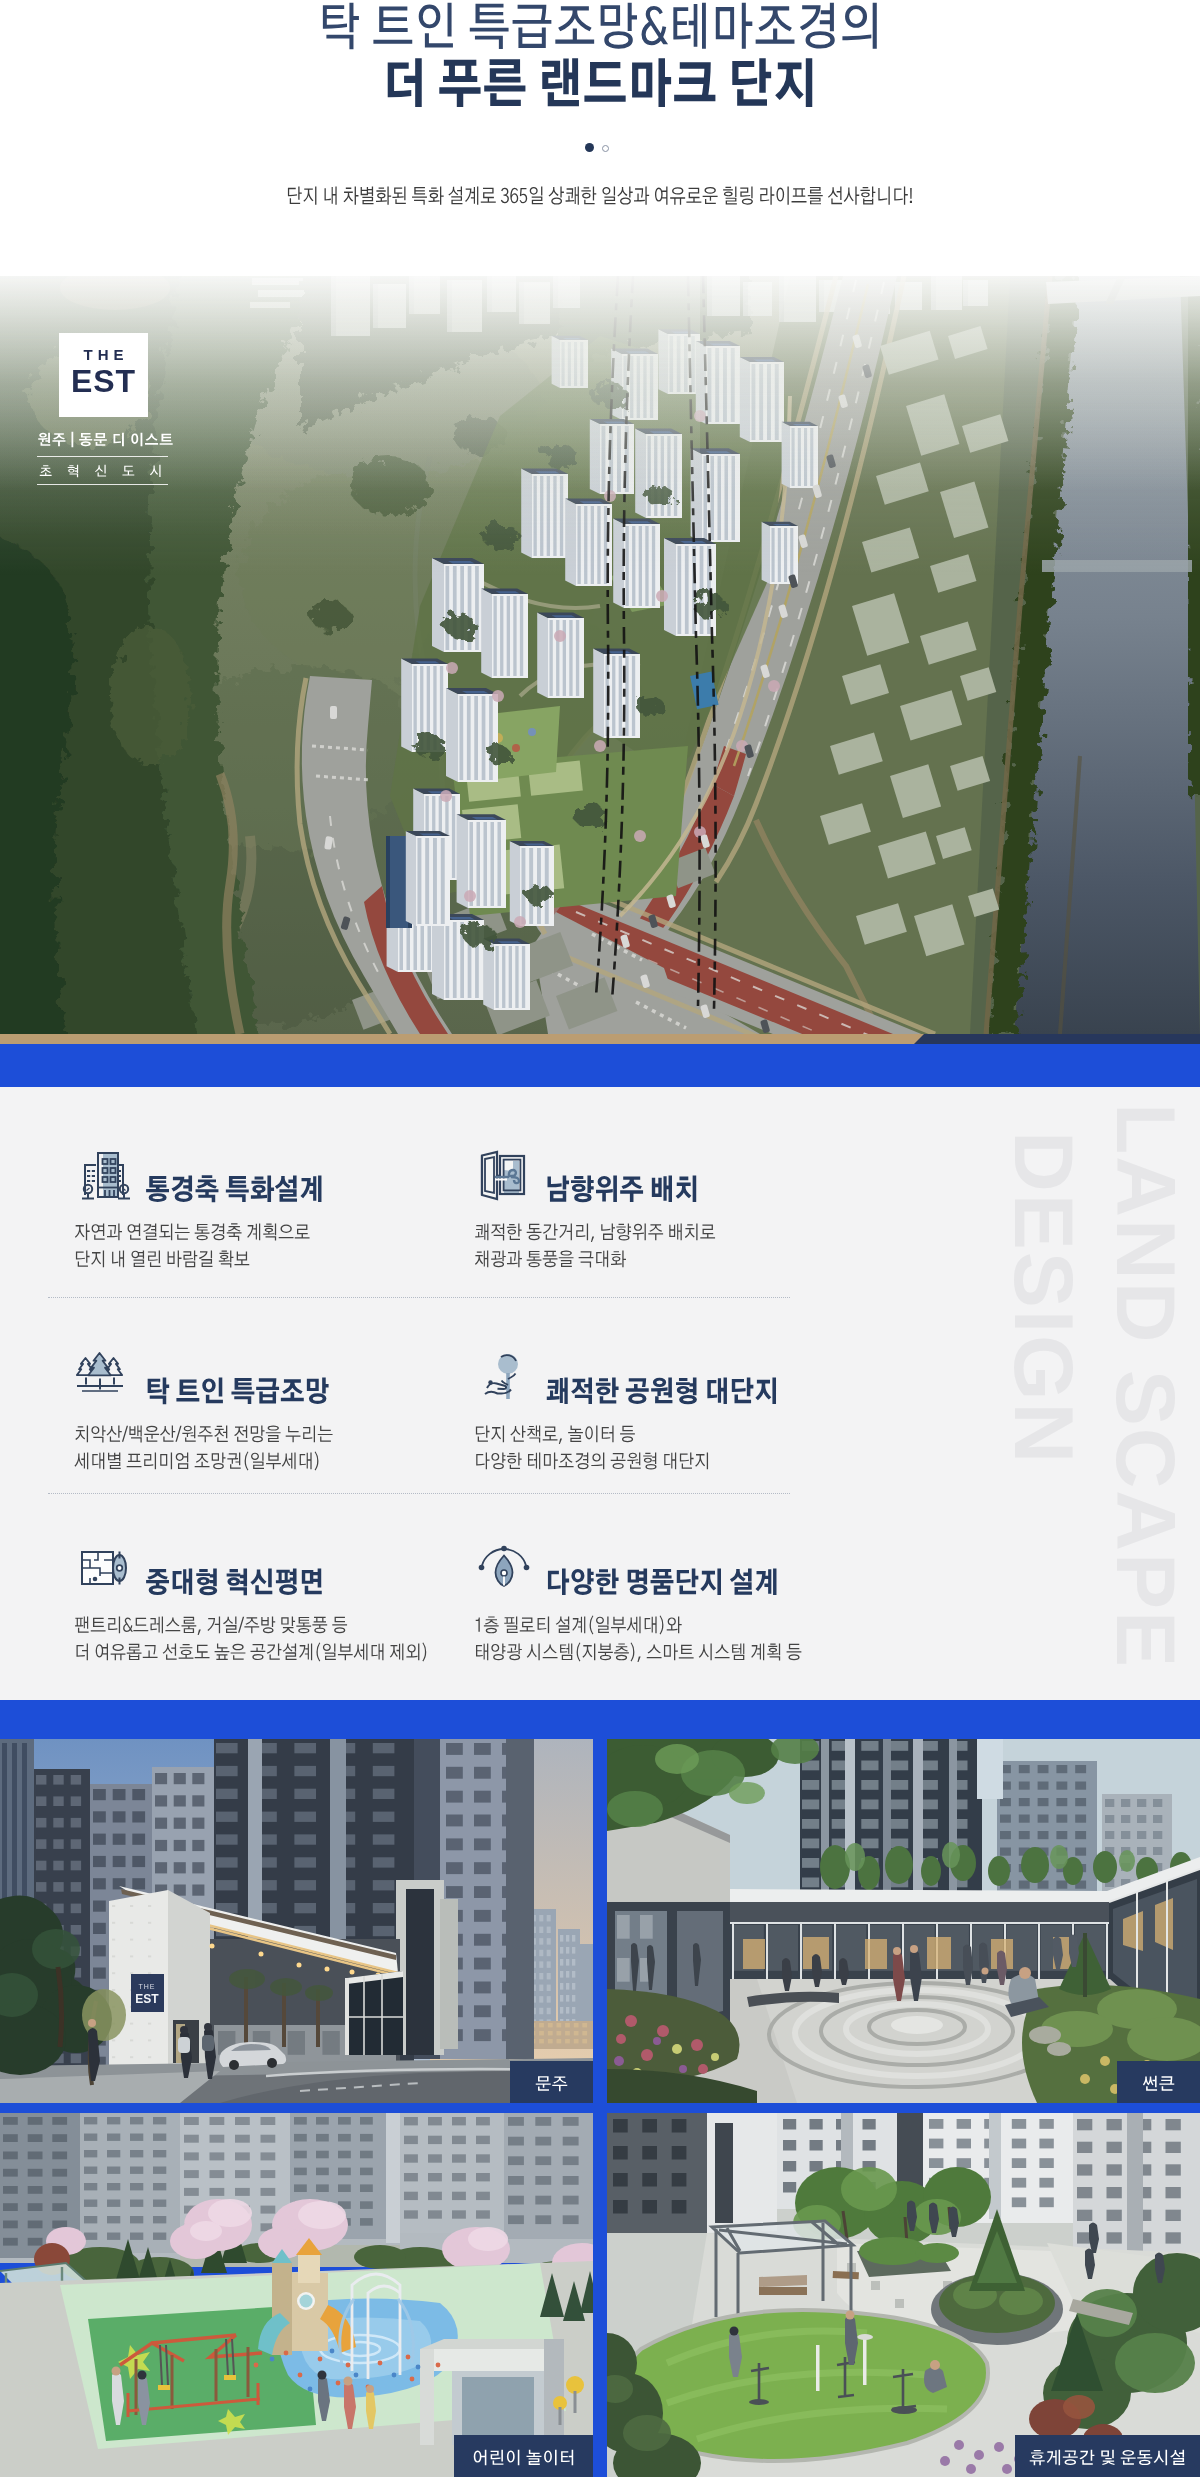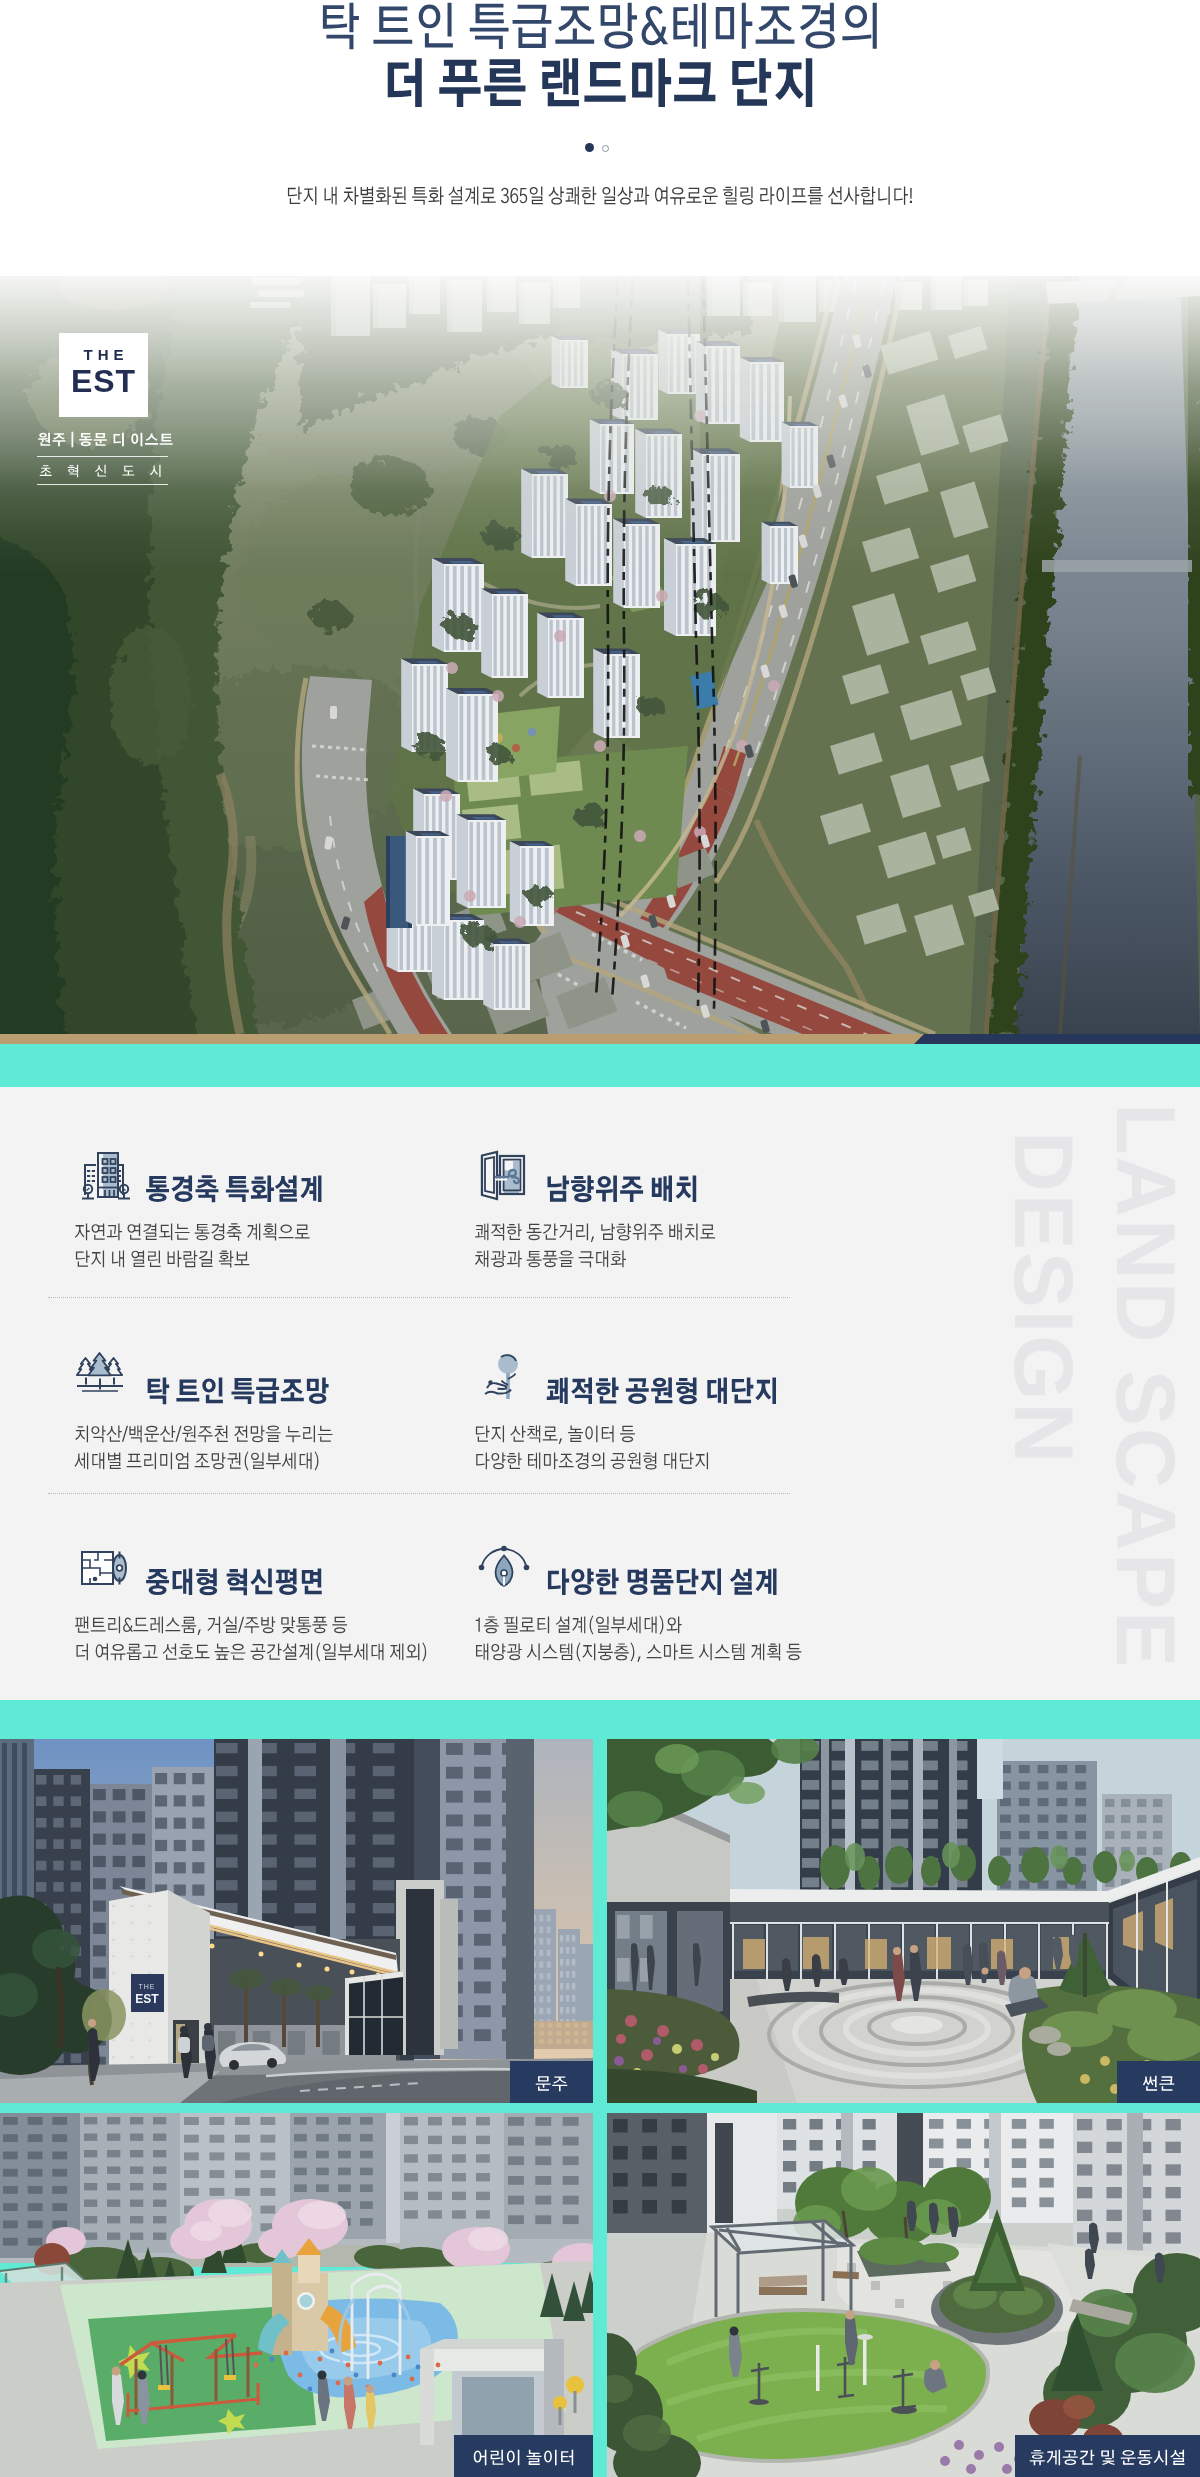--- a/index.html
+++ b/index.html
@@ -1,16 +1,16 @@
 <!DOCTYPE html>
 <html><head><meta charset="utf-8">
 <style>
 html,body{margin:0;padding:0;}
 body{width:1200px;font-family:'Liberation Sans',sans-serif;background:#fff;}
-.page{position:relative;width:1200px;height:2477px;overflow:hidden;background:#5eead4;}
+.page{position:relative;width:1200px;height:2477px;overflow:hidden;background:#1d4ed8;}
 .header{position:absolute;left:0;top:0;width:1200px;height:276px;background:#fff;}
 svg{display:block;}
 </style></head>
 <body>
 <div class="page">
 
 <div class="header">
 
 <div style="position:absolute;left:318px;top:-4px;">
         <svg width="564.2" height="57.2" viewBox="0 -307 13130 1331">

